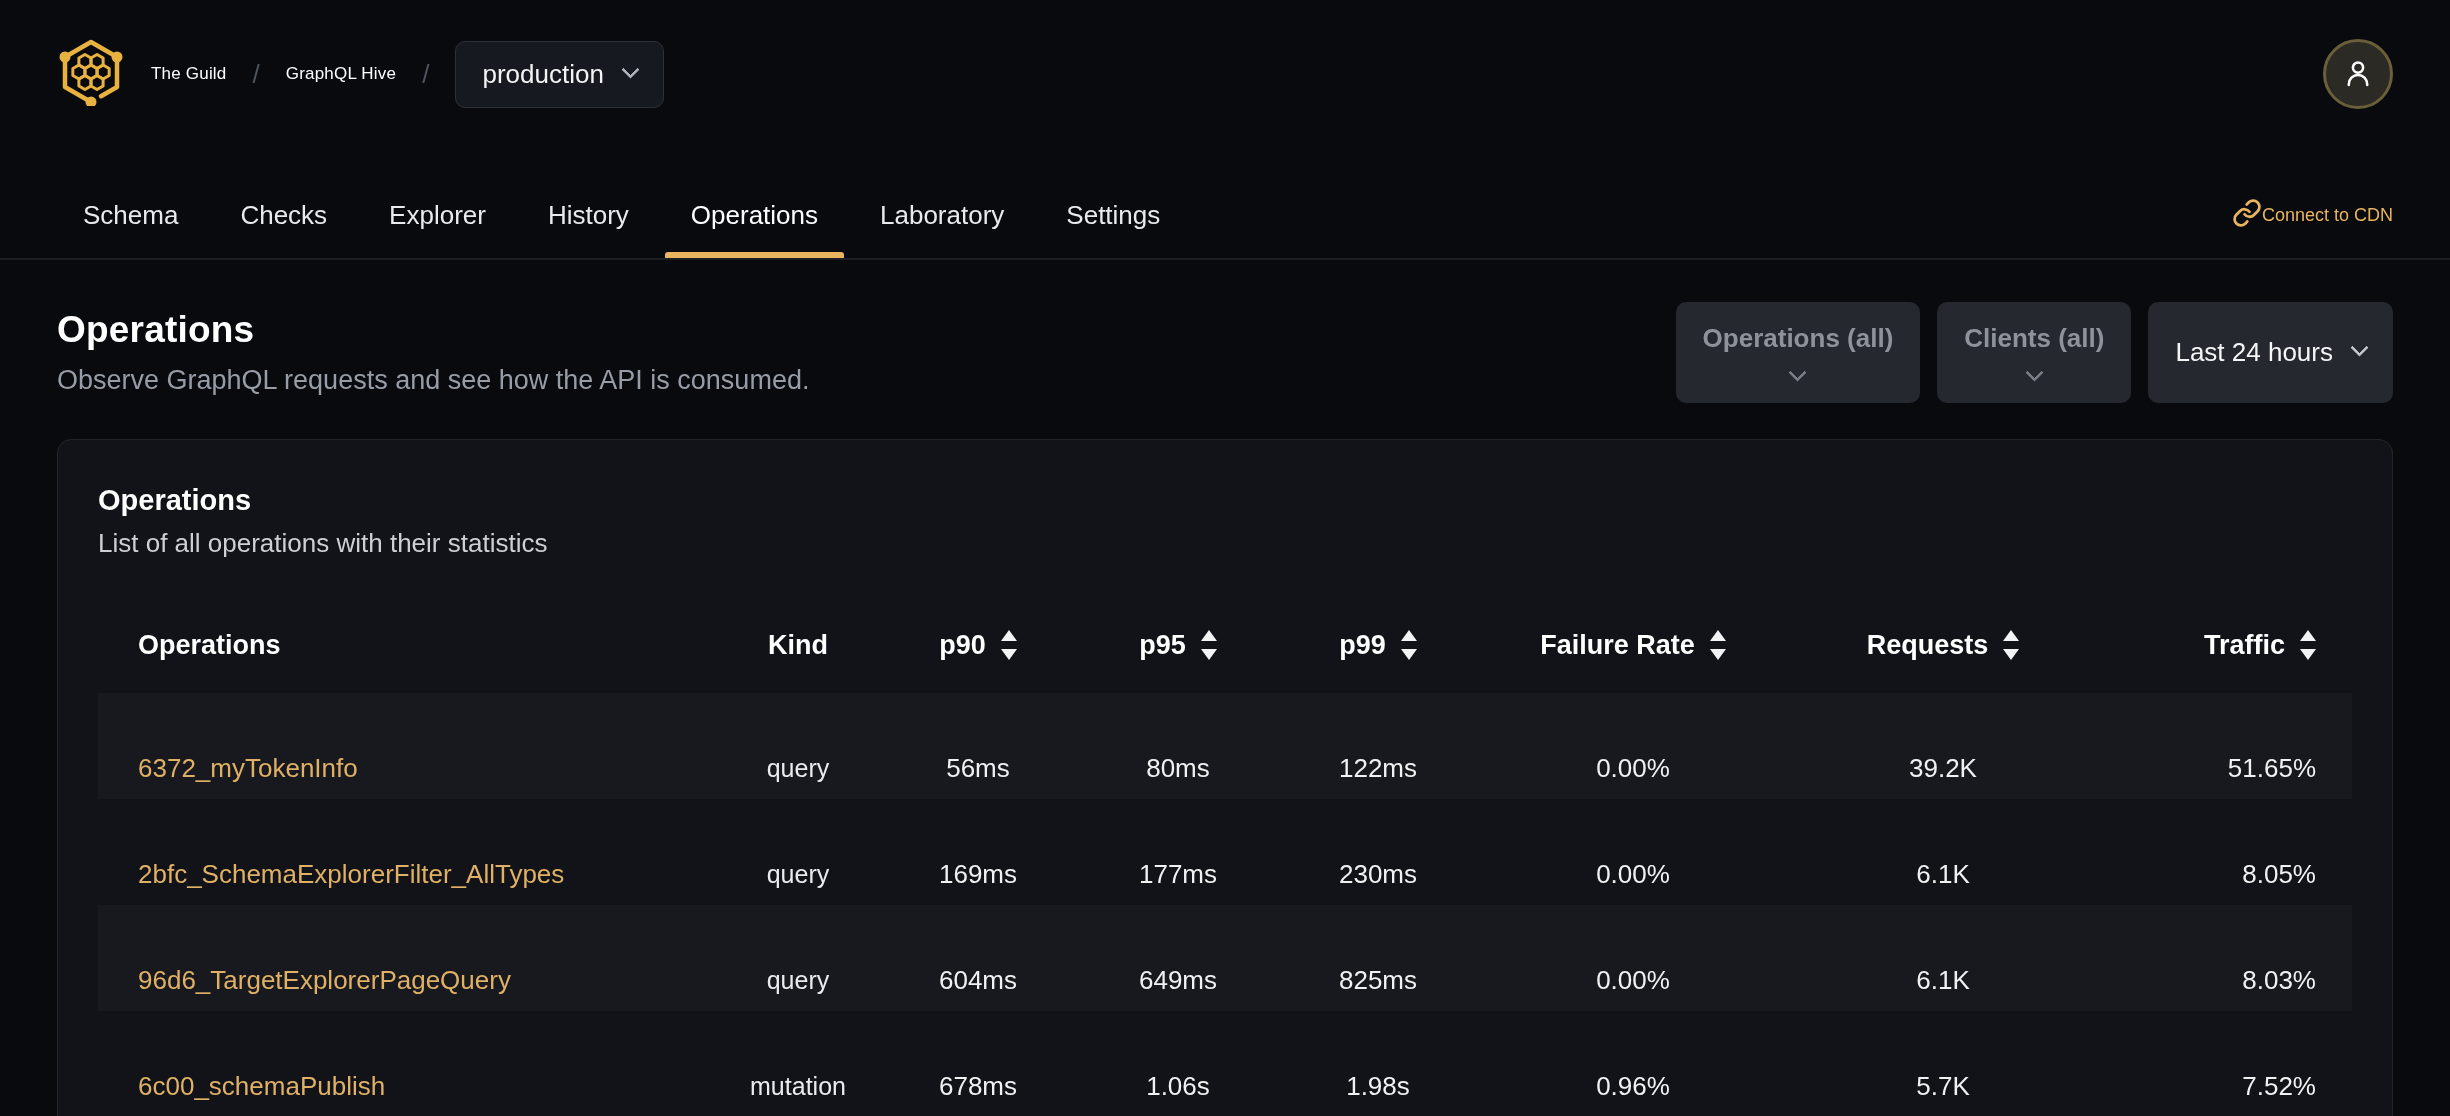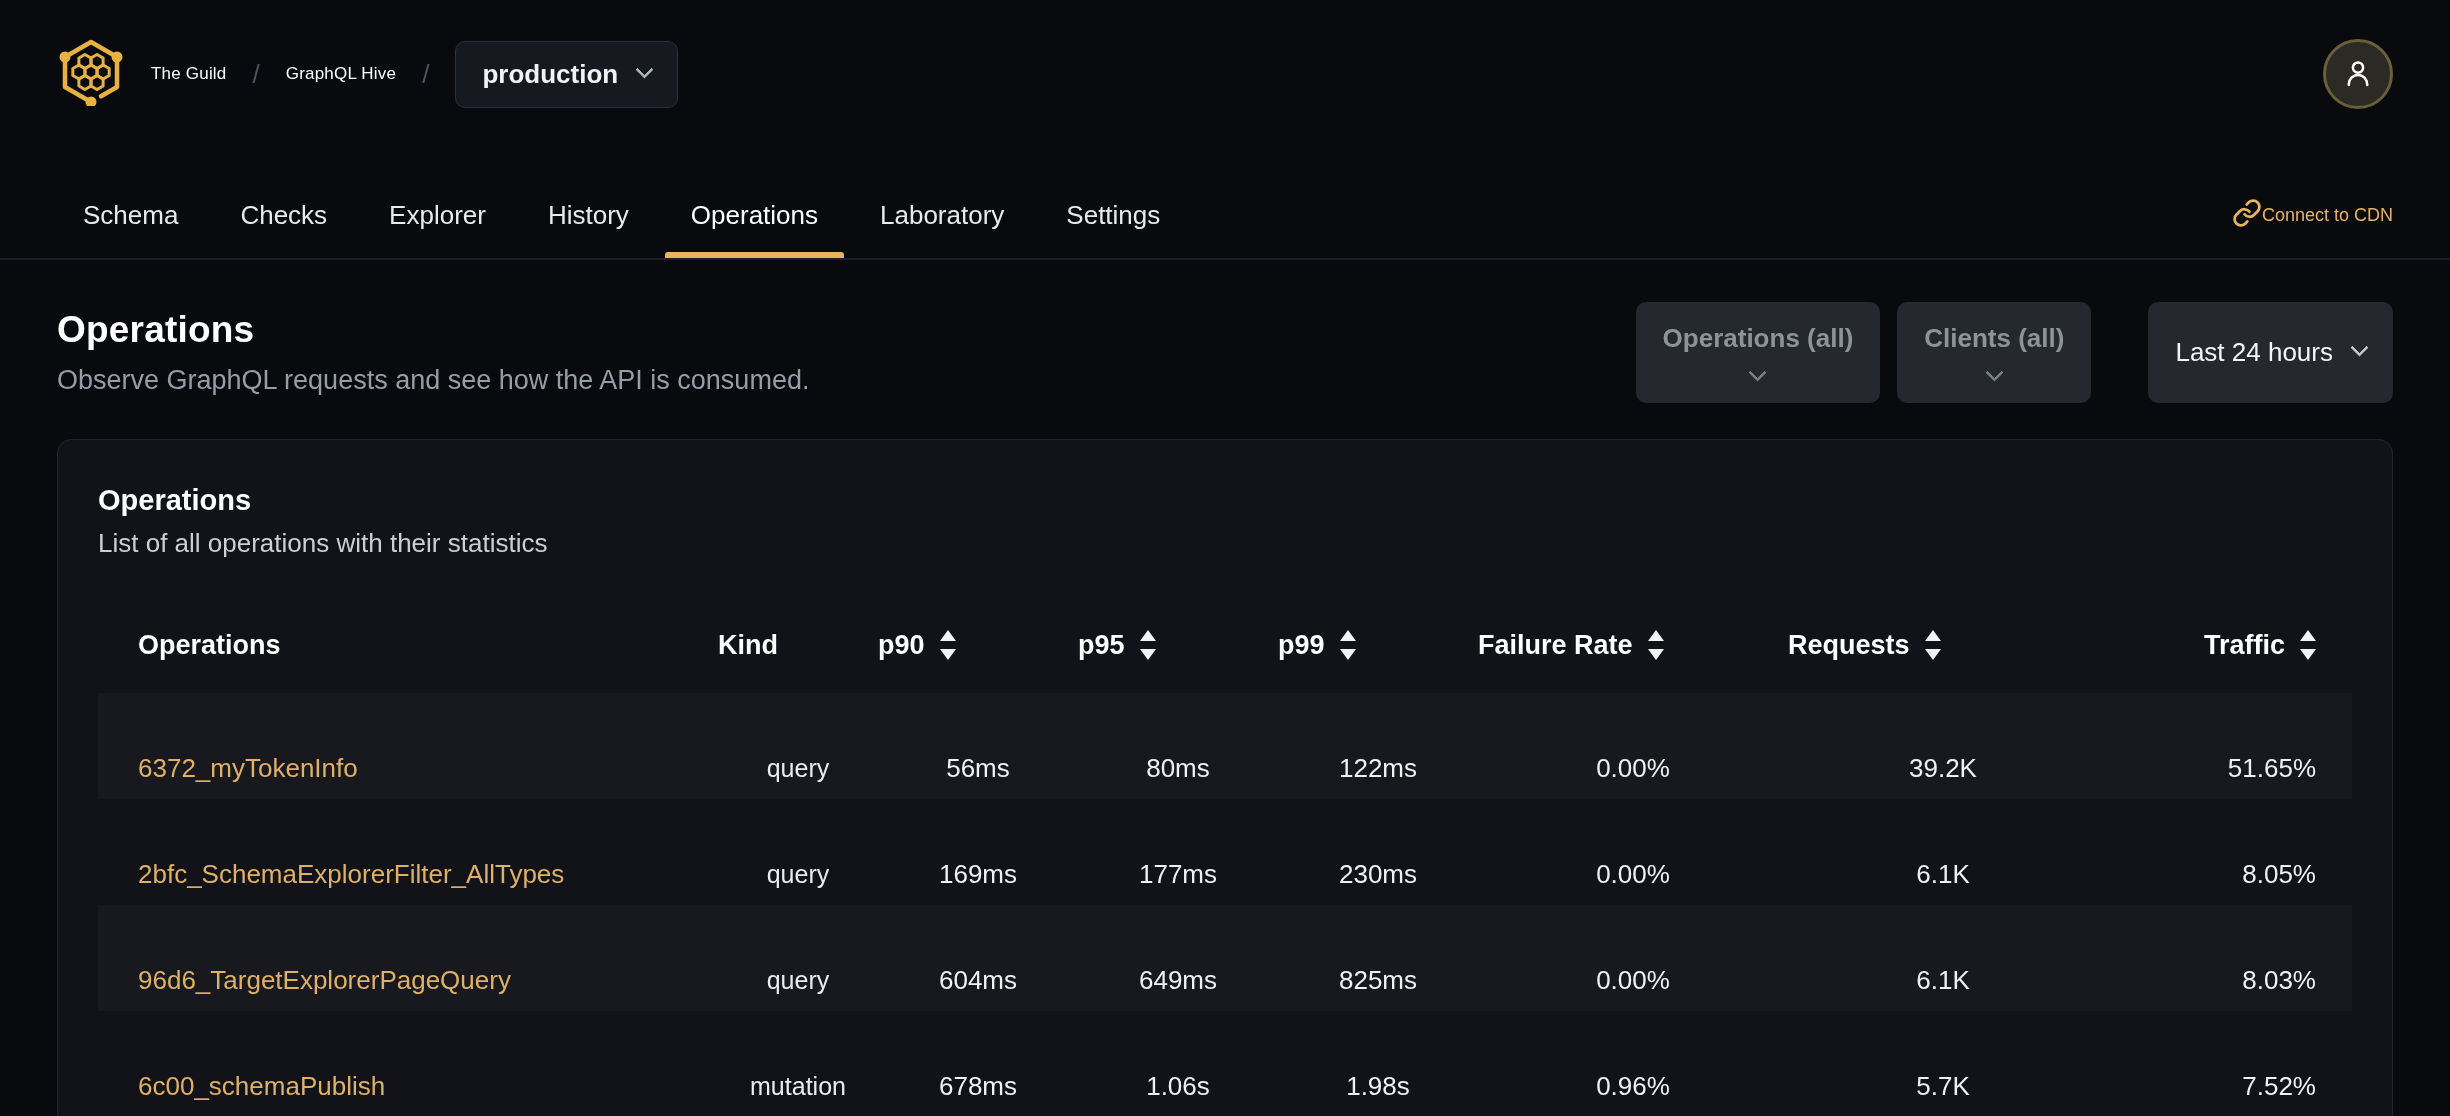--- a/index.html
+++ b/index.html
@@ -15,21 +15,21 @@
   .topbar { height:148px; padding:0 57px; display:flex; align-items:center; justify-content:space-between; }
   .crumbs { display:flex; align-items:center; gap:26px; }
   .logo { width:68px; height:68px; flex:0 0 auto; }
   .crumb { font-size:17px; font-weight:500; color:#ffffff; letter-spacing:.2px; }
   .crumb-sep { font-size:26px; color:#4e545d; font-weight:400; }
   .target-btn {
     display:flex; align-items:center; gap:20px;
     background:#16191f; border:1px solid #2c3038; border-radius:10px;
     padding:17px 26px; cursor:pointer;
   }
-  .target-btn .label { font-size:26px; color:#f2f3f5; font-weight:700; }
+  .target-btn .label { font-size:26px; color:#f2f3f5; font-weight:400; }
   .chev { width:13px; height:13px; border-right:3px solid currentColor; border-bottom:3px solid currentColor;
           transform:rotate(45deg) translate(-2px,-2px); border-radius:1px; }
   .target-btn .chev { color:#aeb3bb; margin-top:-4px; }
   .avatar {
     width:70px; height:70px; border-radius:50%;
     background:#2b2a25; border:3px solid #6a5f38;
     display:flex; align-items:center; justify-content:center; cursor:pointer;
   }
   .avatar svg { width:34px; height:34px; }
 
@@ -50,32 +50,32 @@
   .hero { padding:42px 57px 0; display:flex; align-items:center; justify-content:space-between; }
   .page-title { font-size:37px; font-weight:700; color:#ffffff; letter-spacing:.2px; }
   .page-sub { margin-top:14px; font-size:27px; color:#979da6; }
   .filters { display:flex; gap:17px; }
   .filter-btn { display:flex; align-items:center; gap:20px; background:#25282e; border:none;
                 border-radius:10px; padding:21px 27px; font-size:26px; font-weight:600; cursor:pointer;
                 font-family:inherit; }
   .filter-btn .chev { margin-top:-5px; }
   .filter-btn.muted { color:#8d929b;flex-direction:column; }
   .filter-btn.muted .chev { color:#787d86; }
-  .filter-btn.normal { color:#f4f5f7; font-weight:500;margin-left:40px; }
+  .filter-btn.normal { color:#f4f5f7; font-weight:500; }
   .filter-btn.normal .chev { color:#c2c6cc; }
 
   
   .card { margin:36px 57px 0; background:#111318; border:1px solid #22252b; border-radius:14px;
           padding:44px 40px 40px; height:700px; }
   .card-title { font-size:29px; font-weight:700; color:#ffffff; }
   .card-sub { margin-top:11px; font-size:26px; color:#ccd0d5; }
 
   .grid-row { display:grid; grid-template-columns:620px 160px 200px 200px 200px 310px 310px 1fr; align-items:center; }
   .thead { margin-top:38px; height:96px; }
-  .th { display:flex; align-items:center; font-size:27px; font-weight:700; color:#ffffff; gap:15px; }
+  .th { display:flex; align-items:center; font-size:27px; font-weight:700; color:#ffffff; justify-content:center; gap:15px; }
   .th.left { justify-content:flex-start; padding-left:40px; }
   .th.right { justify-content:flex-end; padding-right:36px; }
   .sorter { display:flex; flex-direction:column; gap:8px; cursor:pointer; }
   .tri-up { width:0; height:0; border-left:8px solid transparent; border-right:8px solid transparent;
             border-bottom:11px solid #f2f3f5; }
   .tri-down { width:0; height:0; border-left:8px solid transparent; border-right:8px solid transparent;
               border-top:11px solid #f2f3f5; }
 
   .trow { height:106px; }
   .trow.striped { background:#17191e; }

